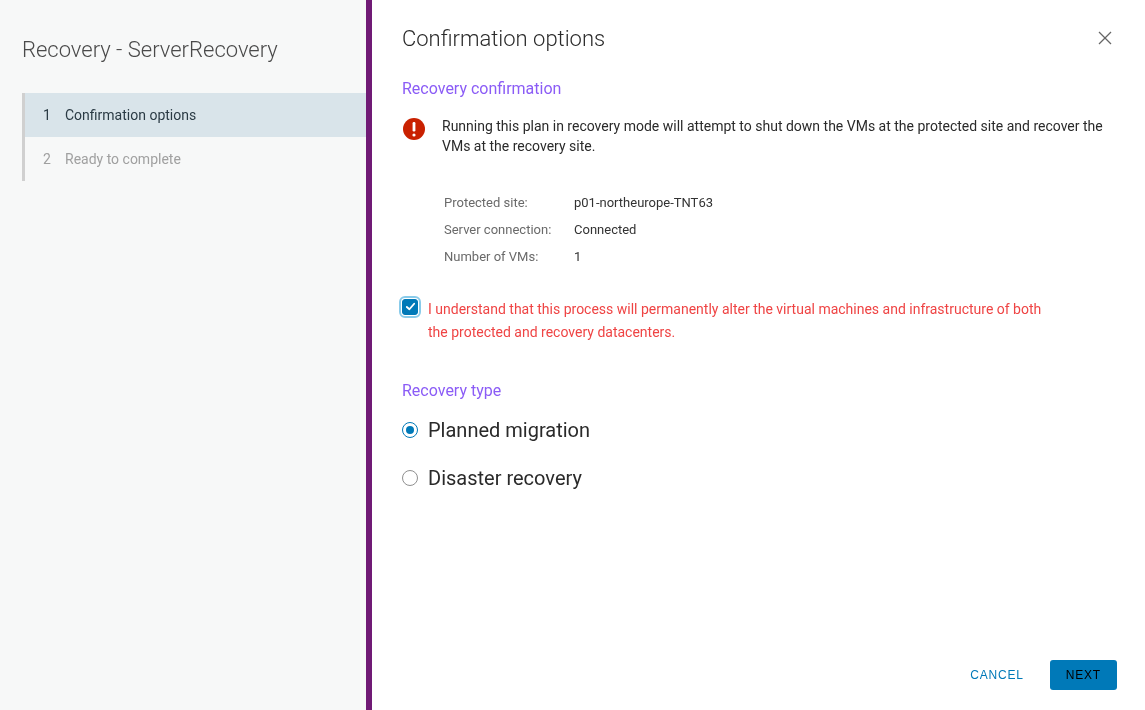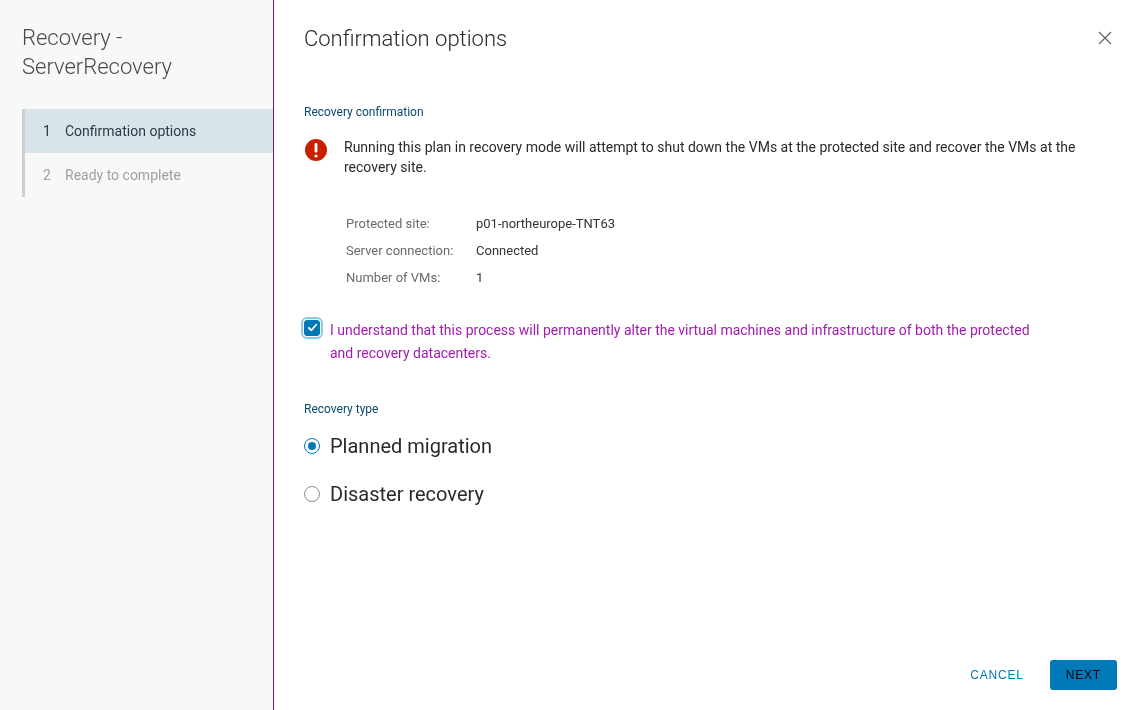--- a/index.html
+++ b/index.html
@@ -6,24 +6,24 @@
     body {
       font-family: -apple-system, BlinkMacSystemFont, "Segoe UI", Roboto, Helvetica, Arial, sans-serif;
       background: #fff;
       color: #1b2a33;
       width: 1145px;
       height: 710px;
       overflow: hidden;
       display: flex;
     }
     .sidebar {
-      width: 274px;
+      width: 372px;
       background: #f7f8f8;
-      padding-top: 24px;
-      border-right: 1px solid #701a75;
+      padding-top: 36px;
+      border-right: 6px solid #701a75;
     }
     .sidebar-title {
       font-size: 22px;
       font-weight: 300;
       color: #4a4a4a;
       line-height: 1.3;
       padding: 0 22px 28px 22px;
     }
     .steps {
       list-style: none;
@@ -75,25 +75,24 @@
       padding: 4px;
       color: #666;
     }
     .close-btn svg { width: 16px; height: 16px; }
     .content {
       flex: 1;
       padding: 18px 30px 0 30px;
       overflow-y: auto;
     }
     .section-heading {
-      font-size: 12px;
+      font-size: 16px;
       font-weight: 400;
-      color: #0c4a6e;
+      color: #8b5cf6;
       margin-bottom: 18px;
-      margin-top: 26px;
     }
     .warning-row {
       display: flex;
       gap: 16px;
       align-items: flex-start;
       margin-bottom: 32px;
     }
     .warning-icon {
       width: 24px;
       height: 24px;
@@ -138,21 +137,21 @@
       display: inline-flex;
       align-items: center;
       justify-content: center;
       flex-shrink: 0;
       margin-top: 1px;
       cursor: pointer;
     }
     .checkbox svg { width: 11px; height: 11px; }
     .consent-text {
       font-size: 14px;
-      color: #a21caf;
+      color: #ef4444;
       line-height: 1.7;
       padding-right: 60px;
     }
     .recov-type-section {
       margin-bottom: 20px;
     }
     .radio-group {
       display: flex;
       flex-direction: column;
       gap: 24px;

